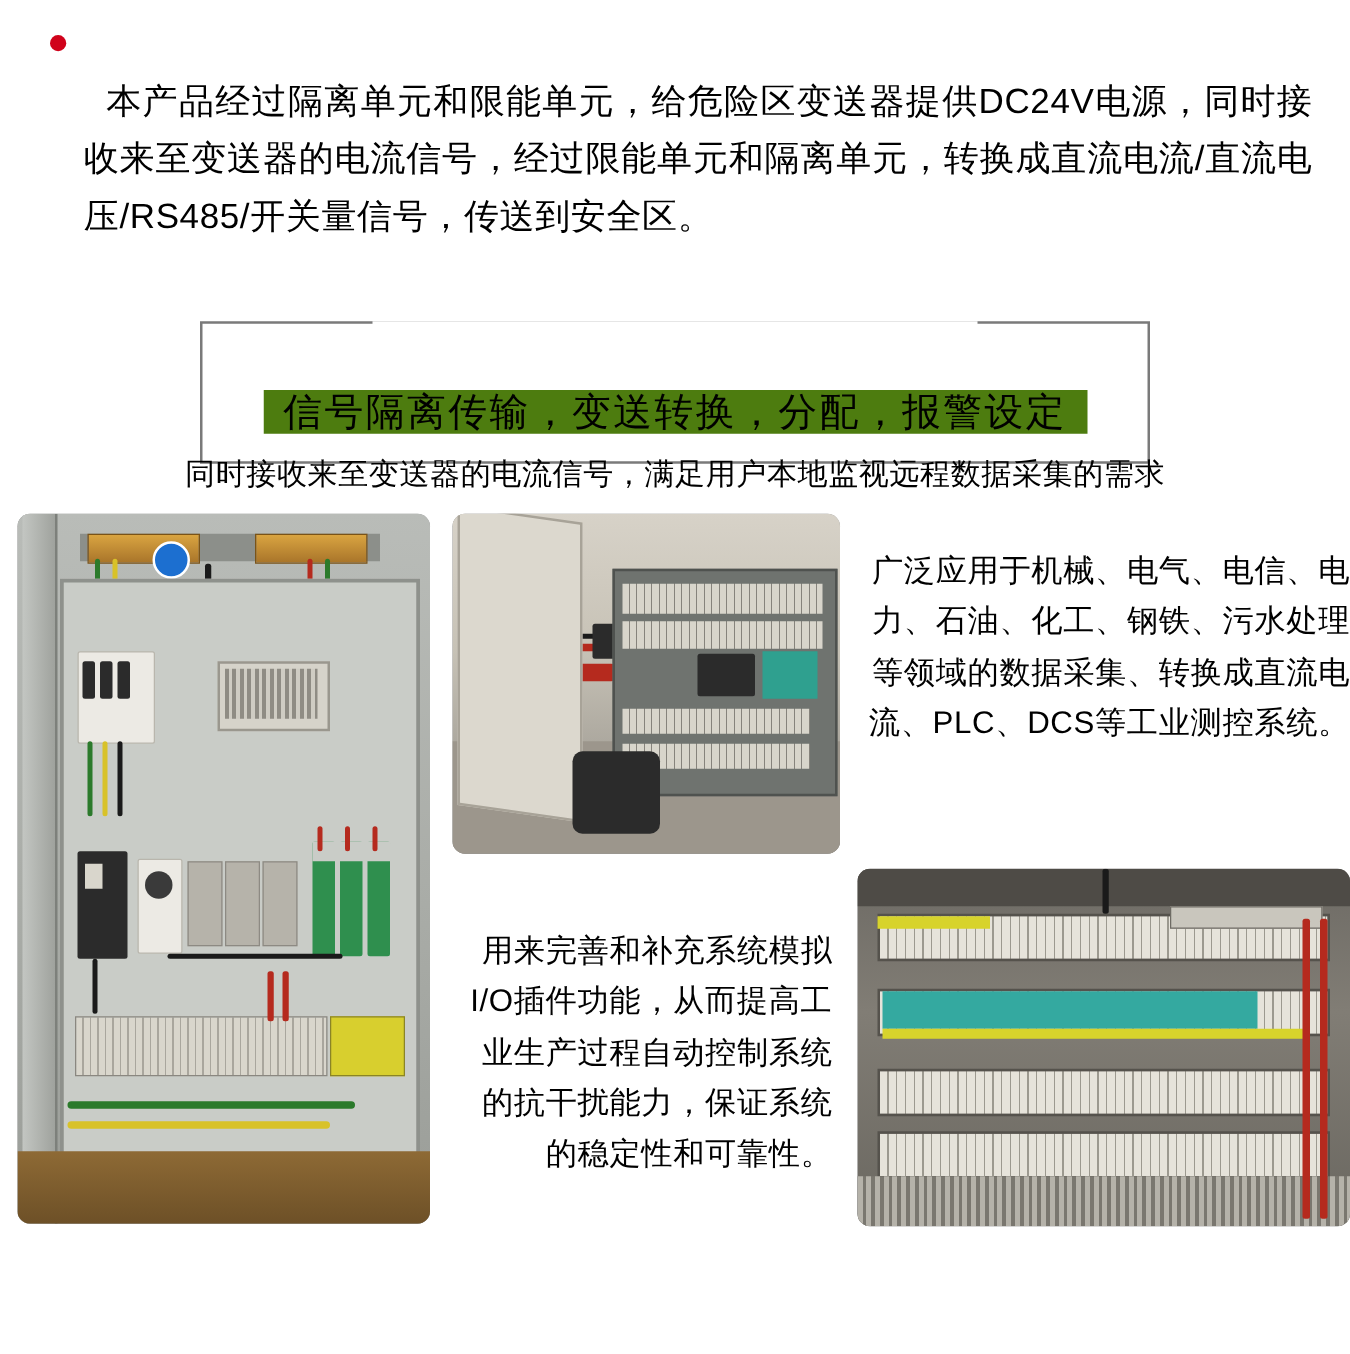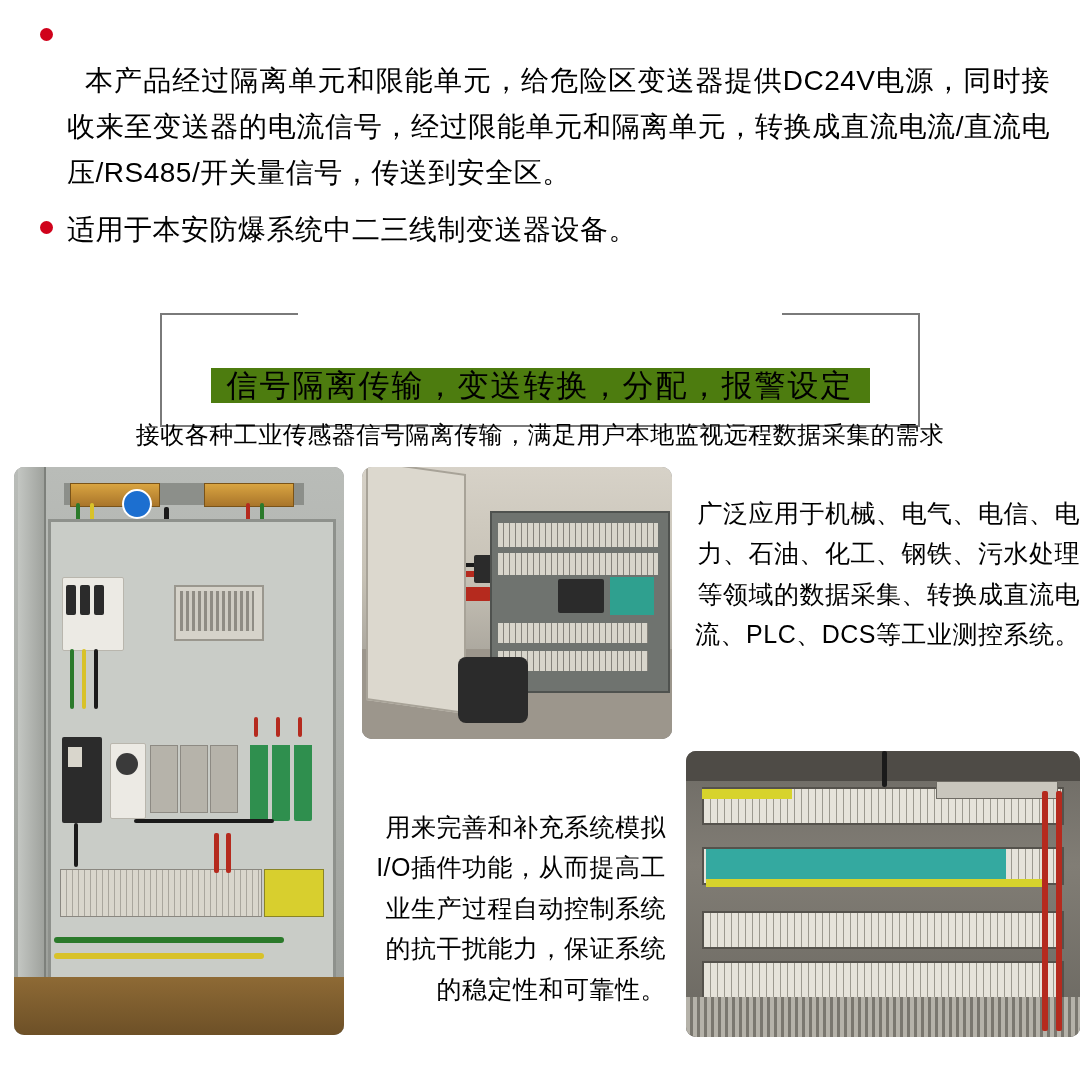--- a/index.html
+++ b/index.html
@@ -157,43 +157,39 @@
   .cb-lid { left: 22px; top: 18px; width: 84px; height: 190px; background: #d9d5cb; border: 2px solid #a8a398; transform: skewY(8deg); }
 
   
   .tr-bg { inset: 0; background: linear-gradient(180deg,#6d6a64 0%, #817d75 40%, #6a6760 100%); }
   .tr-rail { position: absolute; left: 16px; right: 16px; height: 34px; background: repeating-linear-gradient(90deg,#e6e3da 0 6px,#9c998f 6px 7px); border: 2px solid #55524c; }
   .tr-teal { position: absolute; background: #34a9a0; }
   .tr-yellow { position: absolute; background: #d7d32c; }
 
   
   #caption-applications { left: 676px; top: 26px; width: 390px; }
-  #caption-function { left: 352px; top: 340px; width: 300px; }
+  #caption-function { left: 352px; top: 330px; width: 300px; }
 </style>
 </head>
 <body>
 
 <div class="bullets">
 
   <div class="bullet-row">
     <div class="bullet-dot"></div>
     <div class="bullet-text first">本产品经过隔离单元和限能单元，给危险区变送器提供DC24V电源，同时接收来至变送器的电流信号，经过限能单元和隔离单元，转换成直流电流/直流电压/RS485/开关量信号，传送到安全区。</div>
   </div>
 
-  <div class="bullet-row">
-    <div class="bullet-dot"></div>
-    <div class="bullet-text">适用于本安防爆系统中二三线制变送器设备。</div>
-  </div>
 
 </div>
 
 <div class="banner">
   <div class="bracket"></div>
   <div class="banner-sub"><span>信号隔离传输，变送转换，分配，报警设定</span></div>
-  <div class="banner-note">接收各种工业传感器信号隔离传输，满足用户本地监视远程数据采集的需求</div>
+  <div class="banner-note">同时接收来至变送器的电流信号，满足用户本地监视远程数据采集的需求</div>
 </div>
 
 <div class="gallery">
 
   <div class="photo" id="photo-cabinet-open">
     <div class="ph cab-bg"></div>
     <div class="ph cab-door"></div>
     <div class="ph busbar">
       <div class="busbar-cu" style="left:6px"></div>
       <div class="busbar-cu" style="left:140px"></div>

